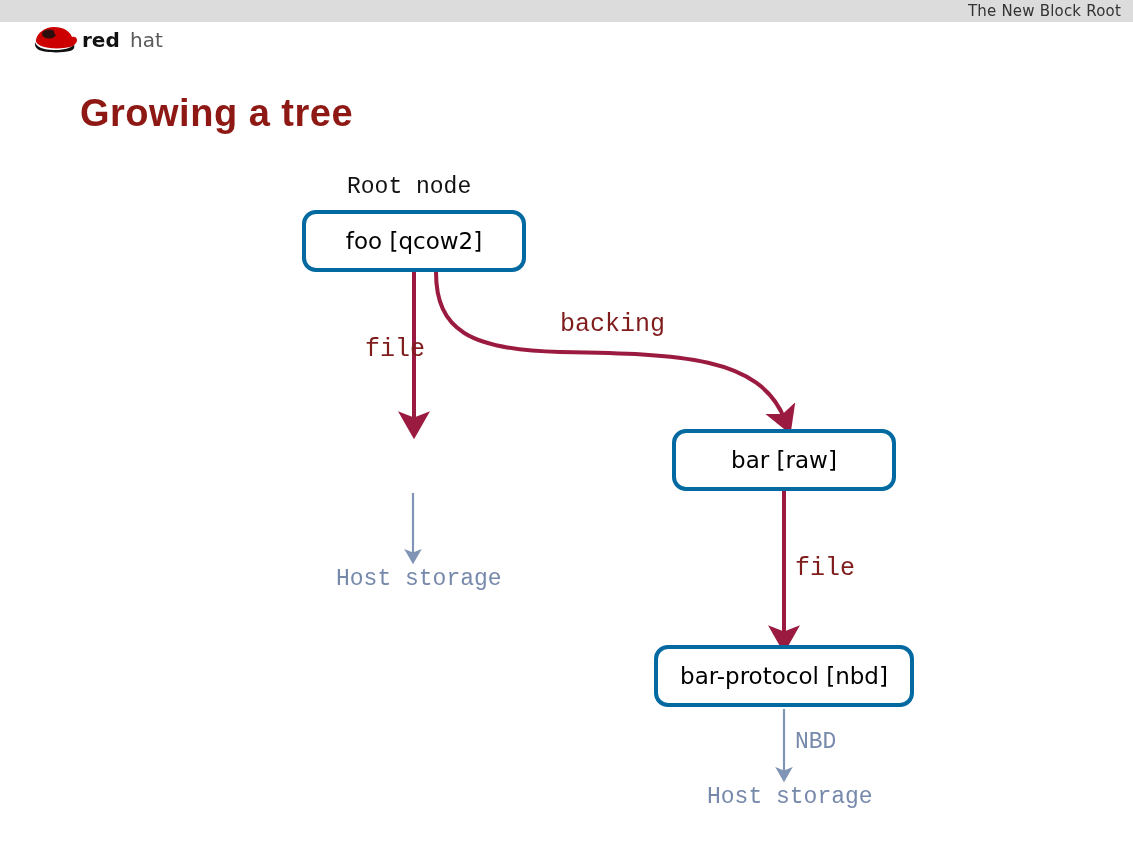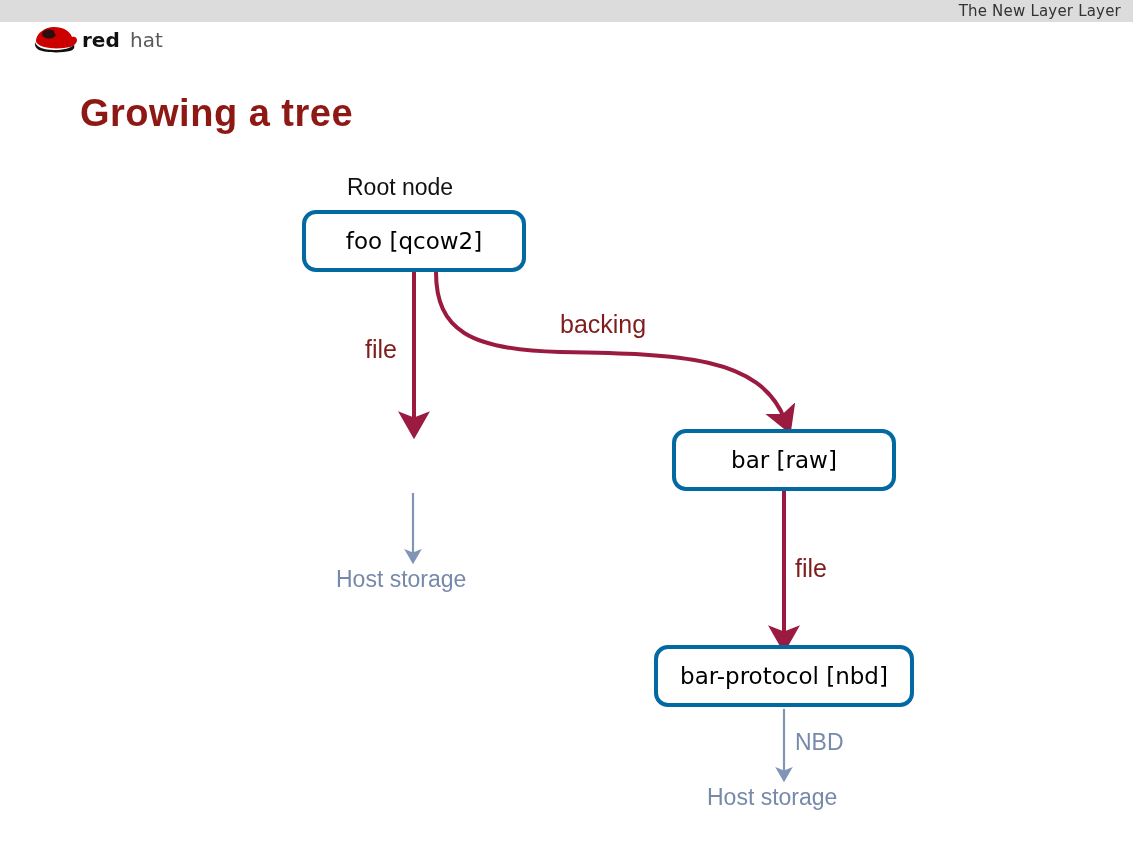--- a/index.html
+++ b/index.html
@@ -90,40 +90,40 @@
   }
   #node-foo          { left: 302px; top: 210px; width: 224px; height: 62px; }
   #node-foo-protocol { left: 288px; top: 431px; width: 250px; height: 60px; }
   #node-bar          { left: 672px; top: 429px; width: 224px; height: 62px; }
   #node-bar-protocol { left: 654px; top: 645px; width: 260px; height: 62px; text-align: center; }
 
   
   .label {
     position: absolute;
     white-space: nowrap;
-    font-family: Liberation Sans, sans-serif;
+    font-family: Liberation Mono, monospace;
   }
   .label-black { color: #111111; font-size: 23px; }
   .label-red   { color: #7f1d1d; font-size: 25px; }
   .label-blue  { color: #7689ab; font-size: 23px; }
 
   #label-root-node { left: 347px; top: 174px; }
   #label-file-left { left: 365px; top: 335px; }
   #label-backing   { left: 560px; top: 310px; }
   #label-file-right{ left: 795px; top: 554px; }
   #label-posix     { left: 226px; top: 508px; }
   #label-host-1    { left: 336px; top: 566px; }
   #label-nbd       { left: 795px; top: 729px; }
   #label-host-2    { left: 707px; top: 784px; }
 </style>
 </head>
 <body>
 
 <div id="header-bar"></div>
-<div id="header-title">The New Layer Layer</div>
+<div id="header-title">The New Block Root</div>
 
 <div id="logo">
   <svg width="160" height="30" viewBox="0 0 160 30" xmlns="http://www.w3.org/2000/svg">
 
     <g>
       <path d="M4 16 C5 9 13 3 22 3 C31 3 38 7 40 13 C42 12 45 13 45 16 C45 19 42 22 38 23
                C30 25 16 25 9 22 C5 20 3.5 18 4 16 Z" fill="#cc0000"></path>
       <path d="M3 18 C4 23 12 26 22 26 C31 26 39 24 42 21 C43 23 42 26 38 27
                C30 29 14 29 7 26 C3.5 24 2.5 21 3 18 Z" fill="#111111"></path>
       <ellipse cx="17" cy="10" rx="7" ry="4.5" fill="#111111" opacity="0.85"></ellipse>

